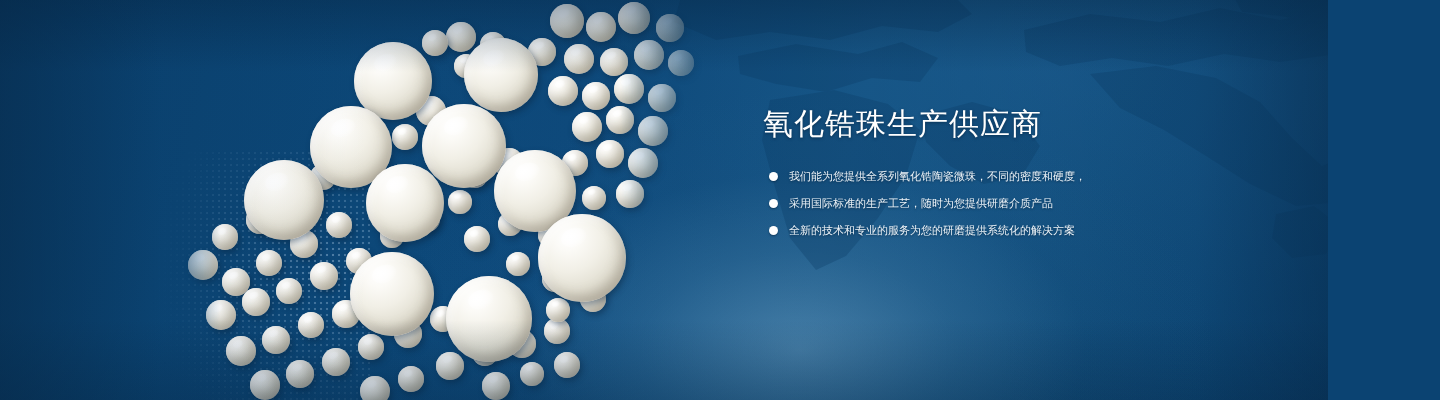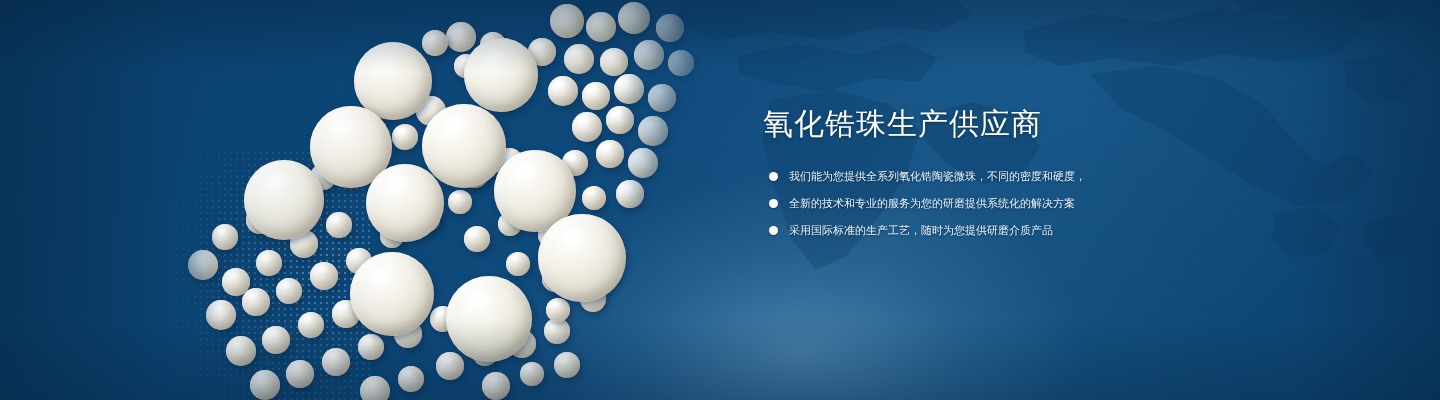--- a/index.html
+++ b/index.html
@@ -2,21 +2,21 @@
 <html><head>
 <meta charset="utf-8">
 <style>
   html, body {
     margin: 0;
     padding: 0;
     background: #0b4372;
   }
   #banner {
     position: relative;
-    width: 1440px;
+    width: 1328px;
     height: 400px;
     overflow: hidden;
     font-family: "Liberation Sans", "DejaVu Sans", sans-serif;
     background: #0b4372;
   }
 
   
   .bg-base {
     position: absolute;
     inset: 0;
@@ -239,22 +239,22 @@
   <div class="copy">
     <h1 class="headline">氧化锆珠生产供应商</h1>
 
     <ul class="bullets">
       <li class="bullet">
         <span class="dot"></span>
         <span>我们能为您提供全系列氧化锆陶瓷微珠，不同的密度和硬度，</span>
       </li>
       <li class="bullet">
         <span class="dot"></span>
-        <span>全新的技术和专业的服务为您的研磨提供系统化的解决方案</span>
+        <span>采用国际标准的生产工艺，随时为您提供研磨介质产品</span>
       </li>
       <li class="bullet">
         <span class="dot"></span>
-        <span>采用国际标准的生产工艺，随时为您提供研磨介质产品</span>
+        <span>全新的技术和专业的服务为您的研磨提供系统化的解决方案</span>
       </li>
     </ul>
   </div>
 
 </div>
 
 </body></html>

